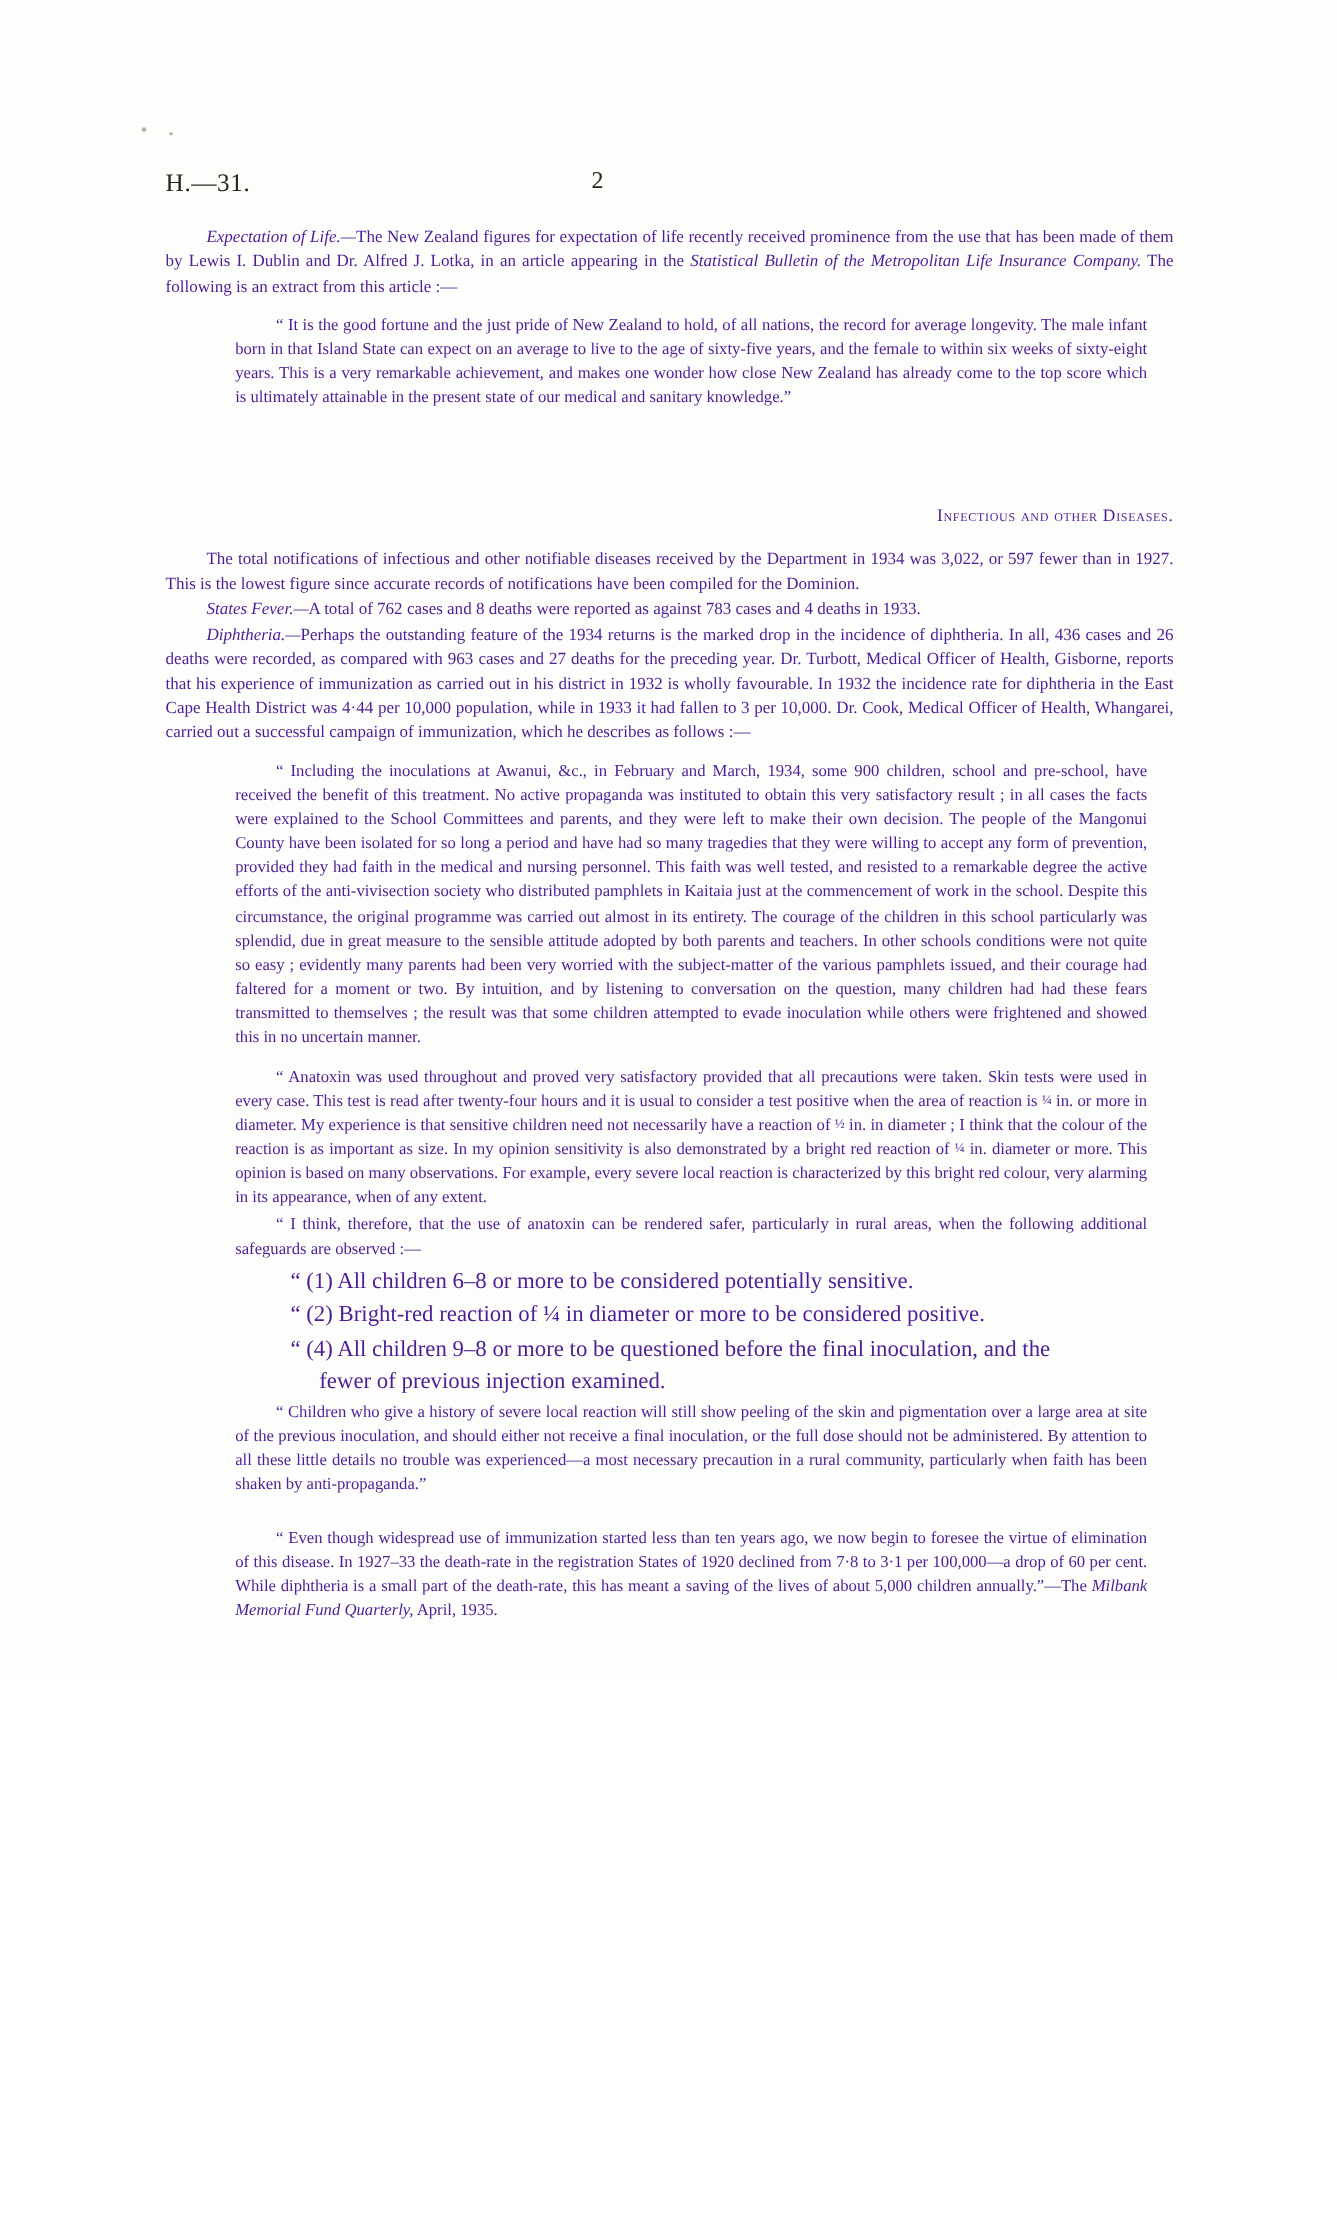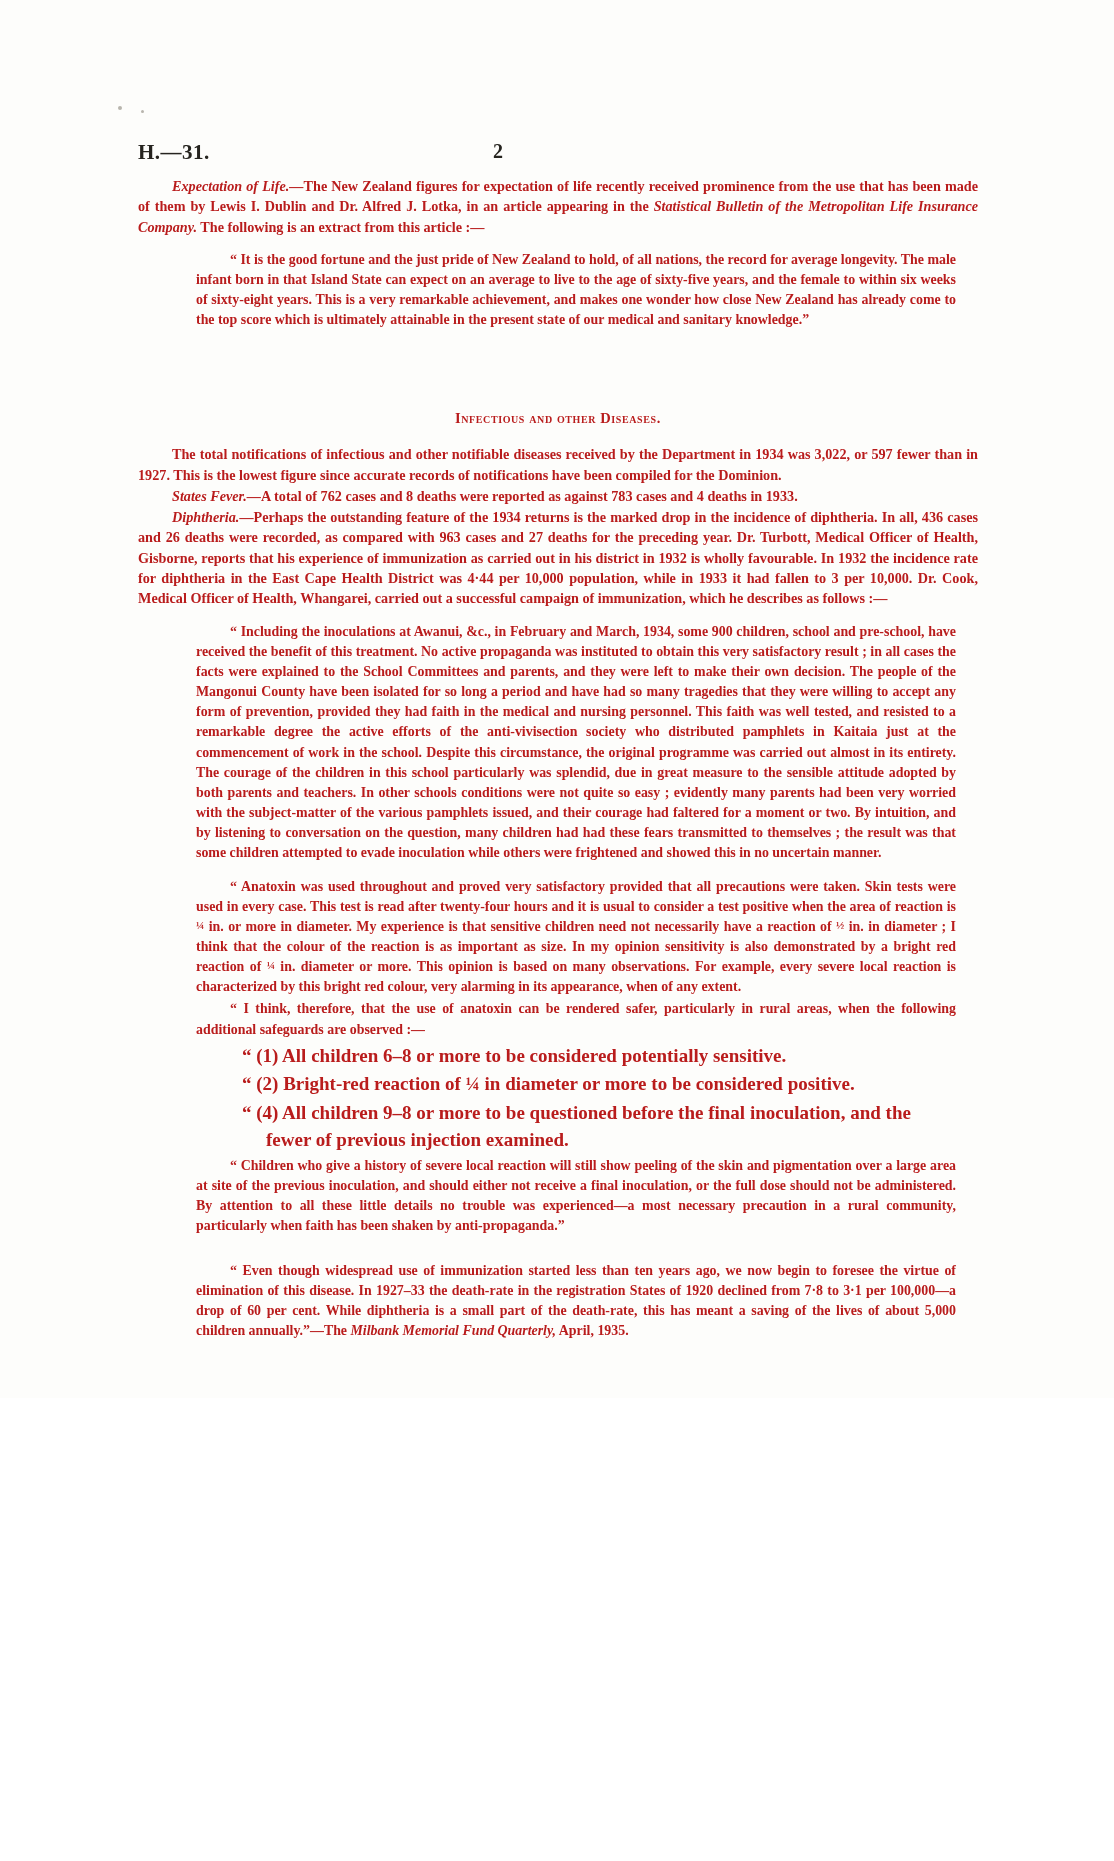--- a/index.html
+++ b/index.html
@@ -14,21 +14,20 @@
     color: #1d1d1b;
     position: relative;
     overflow: hidden;
   }
   .page {
     position: absolute;
     top: 0; left: 0;
     width: 1114px;
     height: 1398px;
     background: #fdfdfb;
-    font-weight: bold;
   }
   .speck {
     position: absolute;
     background: #b8b5ad;
     border-radius: 50%;
   }
   .header {
     position: absolute;
     top: 140px;
     left: 138px;
@@ -42,46 +41,46 @@
     color: #26241f;
   }
   .header .page-no {
     position: absolute;
     left: 355px;
     font-size: 20px;
     color: #26241f;
   }
   .content {
     position: absolute;
-    top: 176px;
+    top: 188px;
     left: 138px;
     width: 840px;
     font-size: 14.2px;
     line-height: 1.43;
-    color: #b91c1c;
+    color: #4c1d95;
     text-align: justify;
   }
   p {
     margin: 0 0 0 0;
   }
   .para {
     text-indent: 34px;
     margin-bottom: 1px;
   }
   .quote {
     margin: 13px 0 13px 58px;
     width: 760px;
     text-align: justify;
     text-indent: 34px;
     font-size: 13.9px;
     line-height: 1.45;
   }
   .quote.tight { margin-top: 2px; margin-bottom: 2px; }
   .section-title {
-    text-align: center;
+    text-align: right;
     margin: 44px 0 16px 0;
     font-size: 14.5px;
     letter-spacing: 0.6px;
   }
   .smallcaps {
     font-variant: small-caps;
   }
   i, .ital { font-style: italic; }
   .list-item {
     margin-left: 104px;

